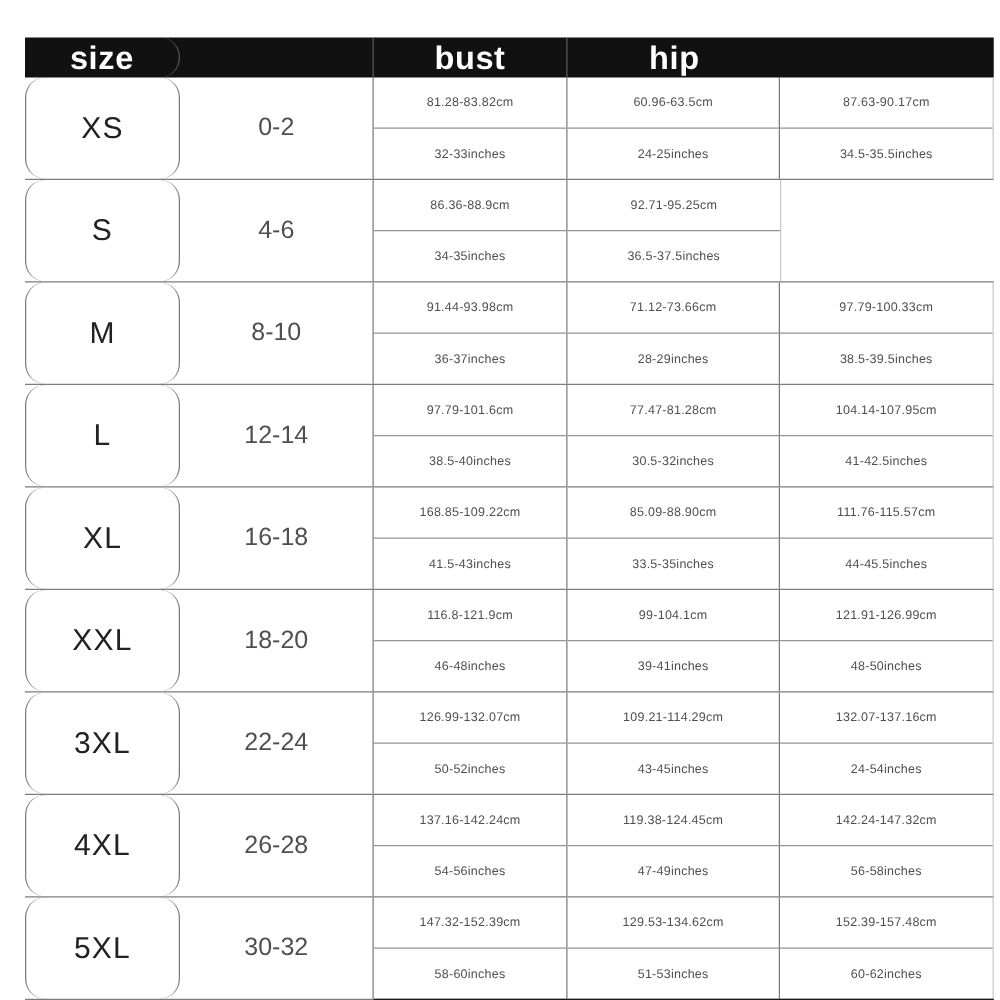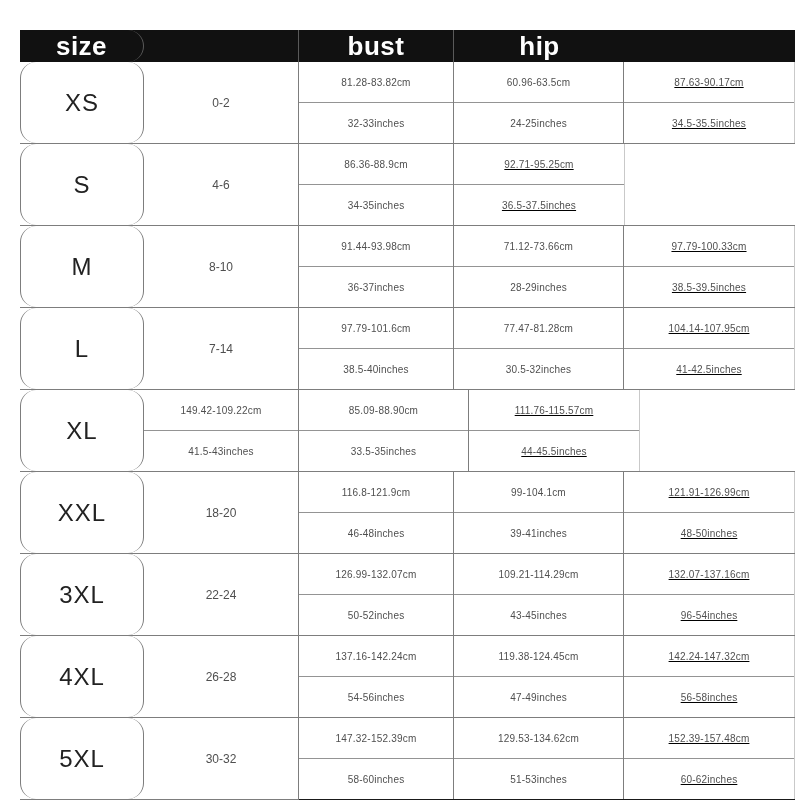--- a/index.html
+++ b/index.html
@@ -32,24 +32,24 @@
   
   .grow{display:flex;height:81px;border-bottom:1px solid var(--grid-line);}
   .grow .c1{
     border-left:1px solid var(--grid-line);border-right:1px solid var(--grid-line);
     display:flex;align-items:center;justify-content:center;
     font-size:24px;color:var(--size-text);letter-spacing:1px;
   }
   .grow .c2{
     border-right:1px solid var(--grid-line);
     display:flex;align-items:center;justify-content:center;
-    font-size:12px;color:var(--text);
+    font-size:20px;color:var(--text);
   }
   .mcol{display:flex;flex-direction:column;border-right:1px solid var(--grid-line);}
-  .mcol.c5{border-right:1px solid var(--edge-line);text-decoration:underline;}
+  .mcol.c5{border-right:1px solid var(--edge-line);}
   .sub{
     flex:1 1 50%;display:flex;align-items:center;justify-content:center;
     font-size:10px;color:var(--text);letter-spacing:.2px;
   }
   .sub.cm{border-bottom:1px solid var(--sub-line);}
 
   
   .bottom-bar{
     position:absolute;left:279px;width:496px;bottom:-2px;height:3px;
     background:var(--bottom-bar);
@@ -111,39 +111,40 @@
       <div class="sub in">28-29inches</div>
     </div>
     <div class="mcol c5">
       <div class="sub cm">97.79-100.33cm</div>
       <div class="sub in">38.5-39.5inches</div>
     </div>
   </div>
 
   <div class="grow">
     <div class="c1">L</div>
-    <div class="c2">7-14</div>
+    <div class="c2">12-14</div>
     <div class="mcol c3">
       <div class="sub cm">97.79-101.6cm</div>
       <div class="sub in">38.5-40inches</div>
     </div>
     <div class="mcol c4">
       <div class="sub cm">77.47-81.28cm</div>
       <div class="sub in">30.5-32inches</div>
     </div>
     <div class="mcol c5">
       <div class="sub cm">104.14-107.95cm</div>
       <div class="sub in">41-42.5inches</div>
     </div>
   </div>
 
   <div class="grow">
     <div class="c1">XL</div>
-    <div class="mcol c3">
-      <div class="sub cm">149.42-109.22cm</div>
+    <div class="c2">16-18</div>
+    <div class="mcol c3">
+      <div class="sub cm">168.85-109.22cm</div>
       <div class="sub in">41.5-43inches</div>
     </div>
     <div class="mcol c4">
       <div class="sub cm">85.09-88.90cm</div>
       <div class="sub in">33.5-35inches</div>
     </div>
     <div class="mcol c5">
       <div class="sub cm">111.76-115.57cm</div>
       <div class="sub in">44-45.5inches</div>
     </div>
@@ -172,21 +173,21 @@
     <div class="mcol c3">
       <div class="sub cm">126.99-132.07cm</div>
       <div class="sub in">50-52inches</div>
     </div>
     <div class="mcol c4">
       <div class="sub cm">109.21-114.29cm</div>
       <div class="sub in">43-45inches</div>
     </div>
     <div class="mcol c5">
       <div class="sub cm">132.07-137.16cm</div>
-      <div class="sub in">96-54inches</div>
+      <div class="sub in">24-54inches</div>
     </div>
   </div>
 
   <div class="grow">
     <div class="c1">4XL</div>
     <div class="c2">26-28</div>
     <div class="mcol c3">
       <div class="sub cm">137.16-142.24cm</div>
       <div class="sub in">54-56inches</div>
     </div>

